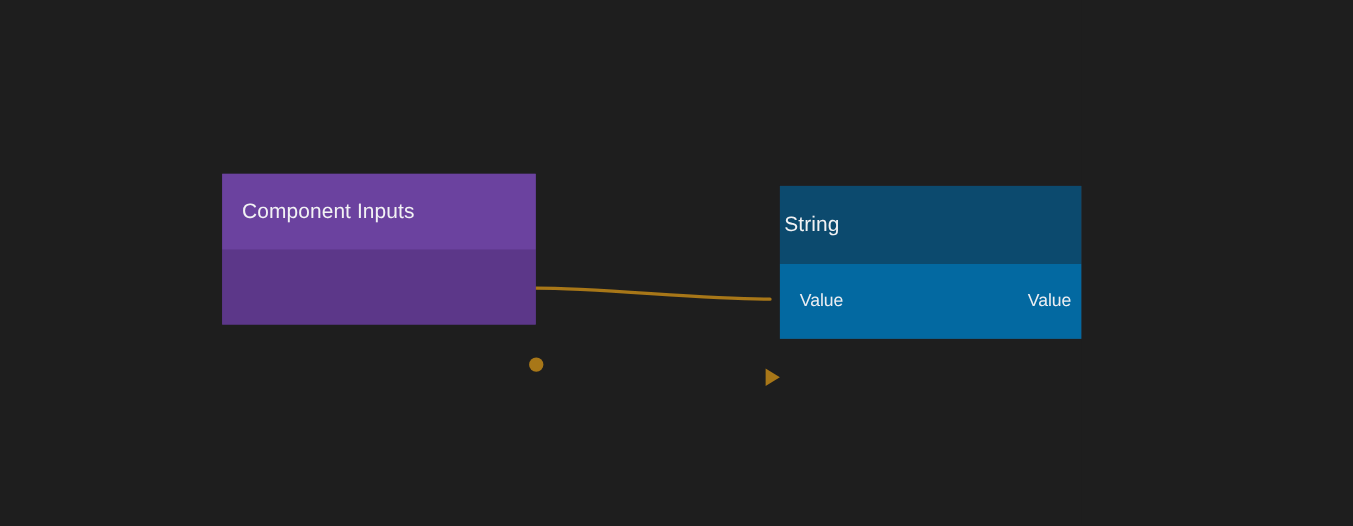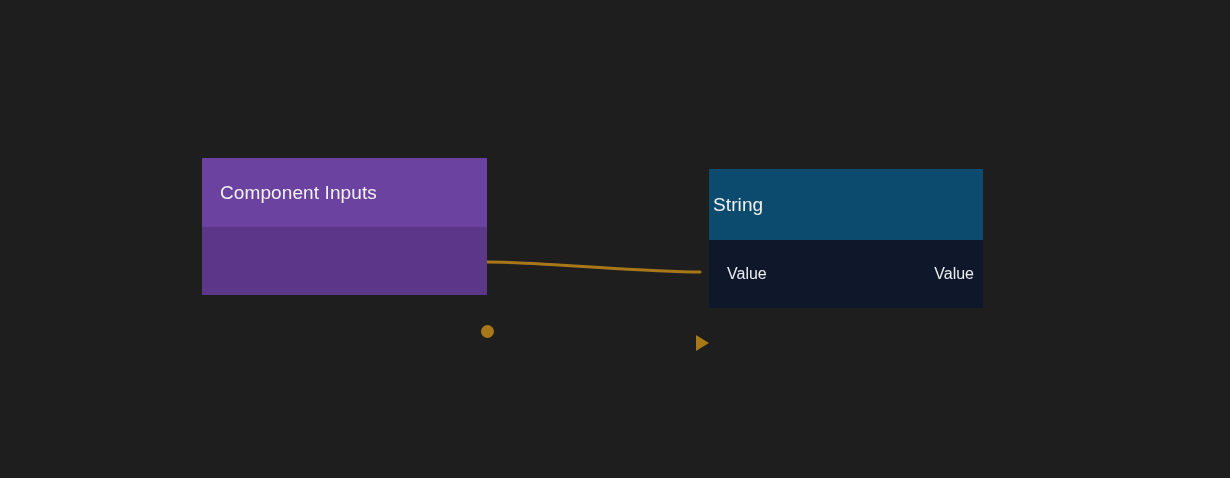--- a/index.html
+++ b/index.html
@@ -108,21 +108,21 @@
     background: #3c404e;
   }
   #node-string .node-header {
     height: 71px;
     background: #0c4a6e;
     padding: 0 4px;
     align-items: center;
   }
   #node-string .node-body {
     height: 68px;
-    background: #0f172a;
+    background: #0369a1;
     padding: 0 18px;
     text-align: center;
   }
   #node-string .port-row {
     height: 68px;
   }
 
   
   .port-dot {
     position: absolute;

